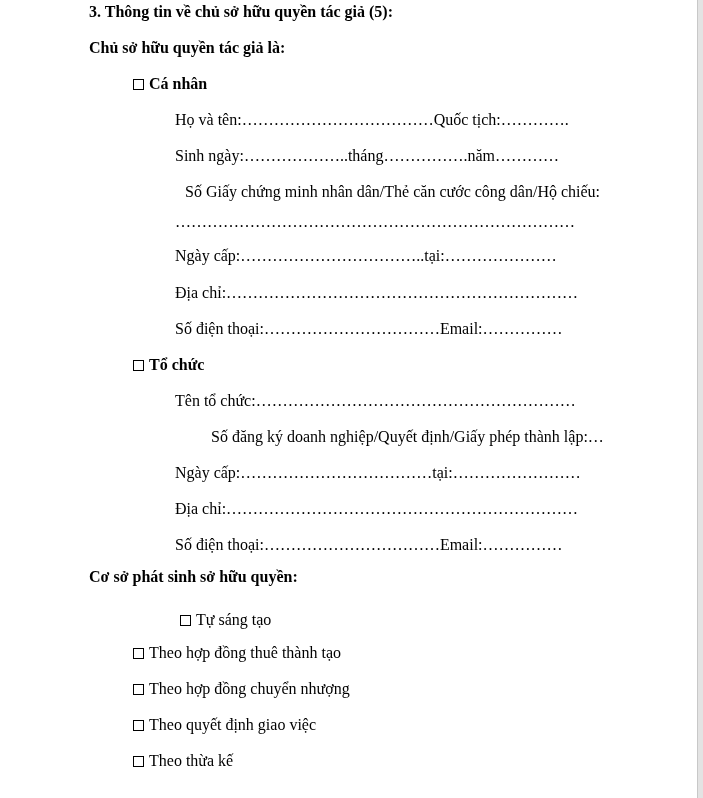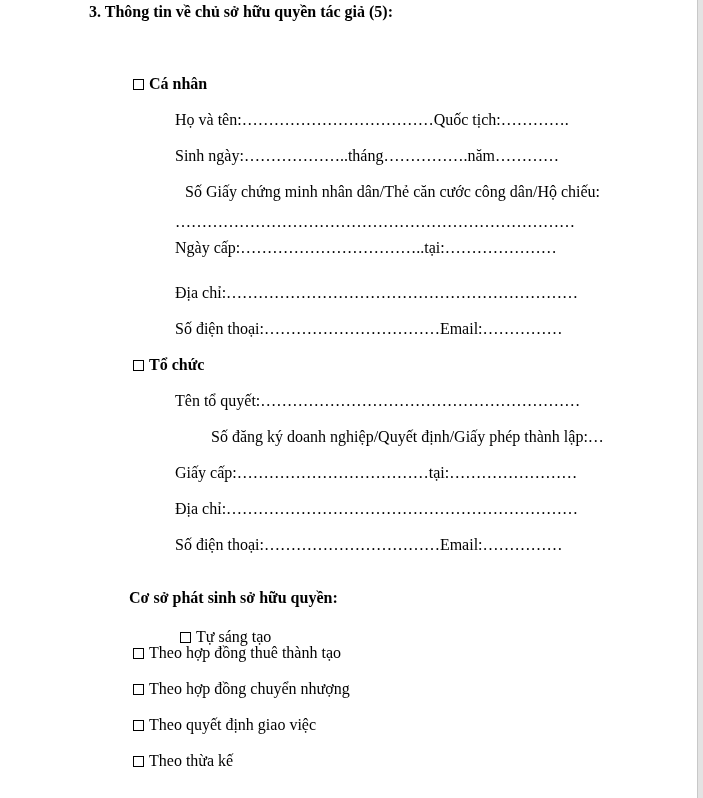--- a/index.html
+++ b/index.html
@@ -54,46 +54,47 @@
       cursor: pointer;
     }
   </style>
 </head>
 <body>
 
 <div class="page">
 
   <div class="line bold lvl0" style="top:2px;">3. Thông tin về chủ sở hữu quyền tác giả (5):</div>
 
+  <div class="line bold lvl0" style="top:38px;">Chủ sở hữu quyền tác giả là:</div>
 
   <div class="line bold lvl1" style="top:74px;">
     <span class="box"></span><span>Cá nhân</span>
   </div>
 
   <div class="line lvl2" style="top:146px;">Sinh ngày:………………..tháng…………….năm…………</div>
   <div class="line lvl2" style="top:110px;">Họ và tên:………………………………Quốc tịch:………….</div>
   <div class="line lvl2" style="top:182px;margin-left:10px;">Số Giấy chứng minh nhân dân/Thẻ căn cước công dân/Hộ chiếu:</div>
   <div class="line lvl2" style="top:212px;">…………………………………………………………………</div>
-  <div class="line lvl2" style="top:238px;">Ngày cấp:……………………………..tại:…………………</div>
+  <div class="line lvl2" style="top:246px;">Ngày cấp:……………………………..tại:…………………</div>
   <div class="line lvl2" style="top:283px;">Địa chỉ:…………………………………………………………</div>
   <div class="line lvl2" style="top:319px;">Số điện thoại:……………………………Email:……………</div>
 
   <div class="line bold lvl1" style="top:355px;">
     <span class="box"></span><span>Tổ chức</span>
   </div>
 
-  <div class="line lvl2" style="top:391px;">Tên tổ quyết:……………………………………………………</div>
+  <div class="line lvl2" style="top:391px;">Tên tổ chức:……………………………………………………</div>
   <div class="line lvl2" style="top:427px;margin-left:36px;">Số đăng ký doanh nghiệp/Quyết định/Giấy phép thành lập:…</div>
-  <div class="line lvl2" style="top:463px;">Giấy cấp:………………………………tại:……………………</div>
+  <div class="line lvl2" style="top:463px;">Ngày cấp:………………………………tại:……………………</div>
   <div class="line lvl2" style="top:499px;">Địa chỉ:…………………………………………………………</div>
   <div class="line lvl2" style="top:535px;">Số điện thoại:……………………………Email:……………</div>
 
-  <div class="line bold lvl0" style="top:588px;margin-left:40px;">Cơ sở phát sinh sở hữu quyền:</div>
+  <div class="line bold lvl0" style="top:567px;">Cơ sở phát sinh sở hữu quyền:</div>
 
-  <div class="line lvl1" style="top:627px;padding-left:47px;">
+  <div class="line lvl1" style="top:610px;padding-left:47px;">
     <span class="box"></span><span>Tự sáng tạo</span>
   </div>
   <div class="line lvl1" style="top:643px;">
     <span class="box"></span><span>Theo hợp đồng thuê thành tạo</span>
   </div>
   <div class="line lvl1" style="top:715px;">
     <span class="box"></span><span>Theo quyết định giao việc</span>
   </div>
   <div class="line lvl1" style="top:679px;">
     <span class="box"></span><span>Theo hợp đồng chuyển nhượng</span>

